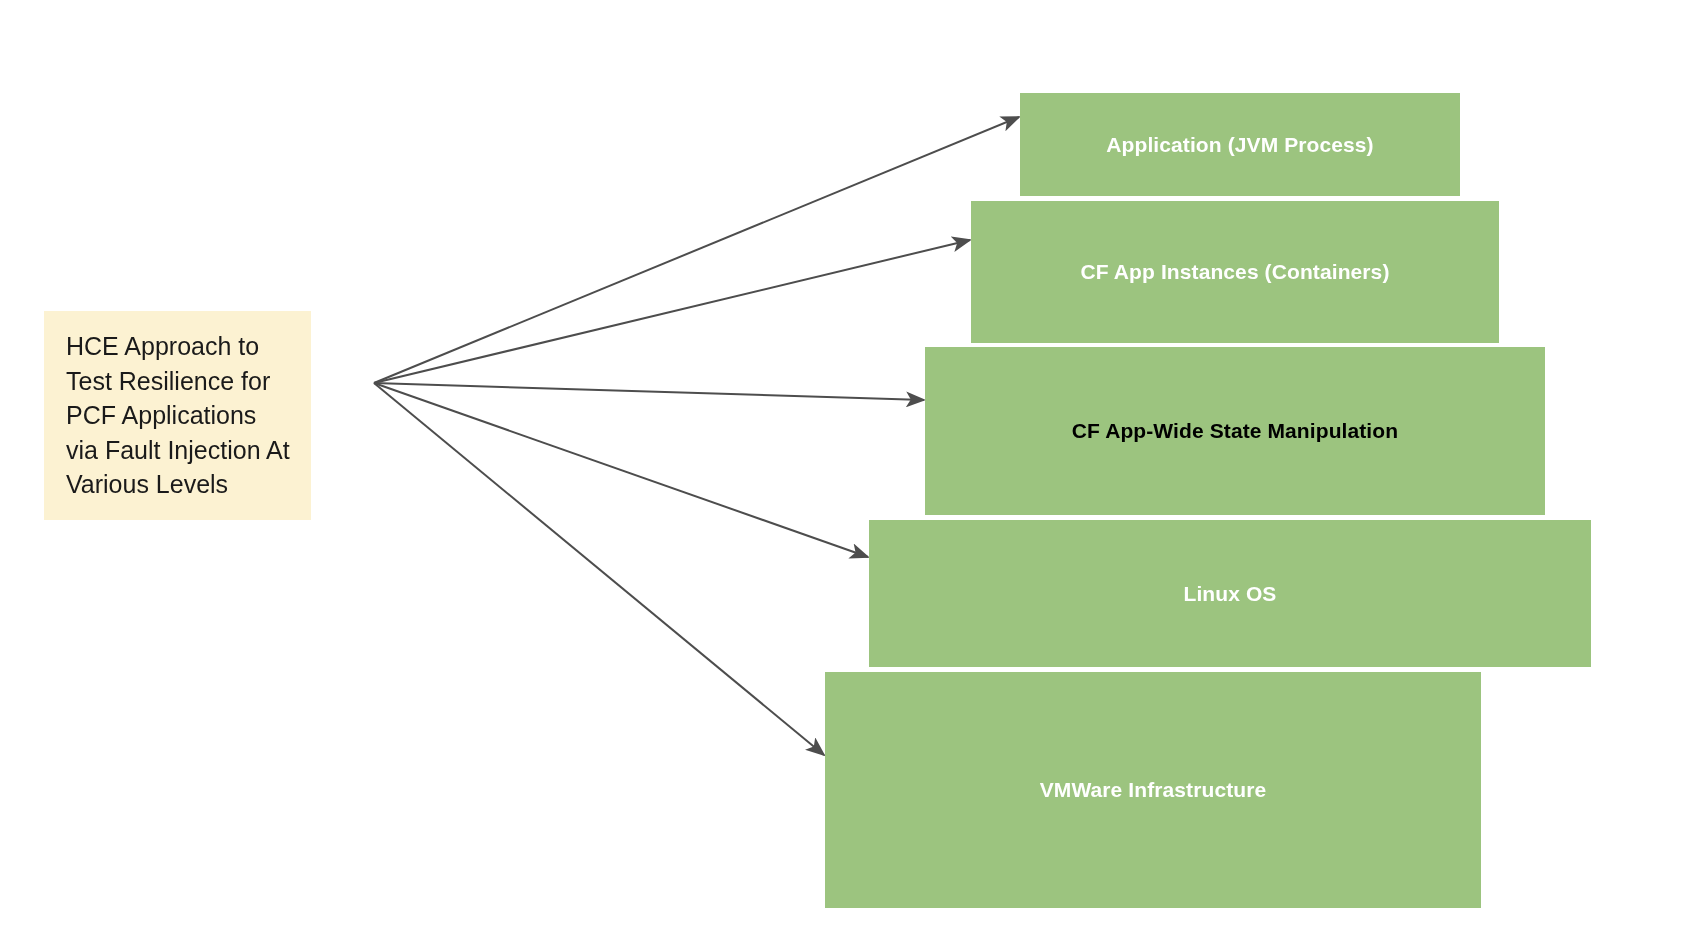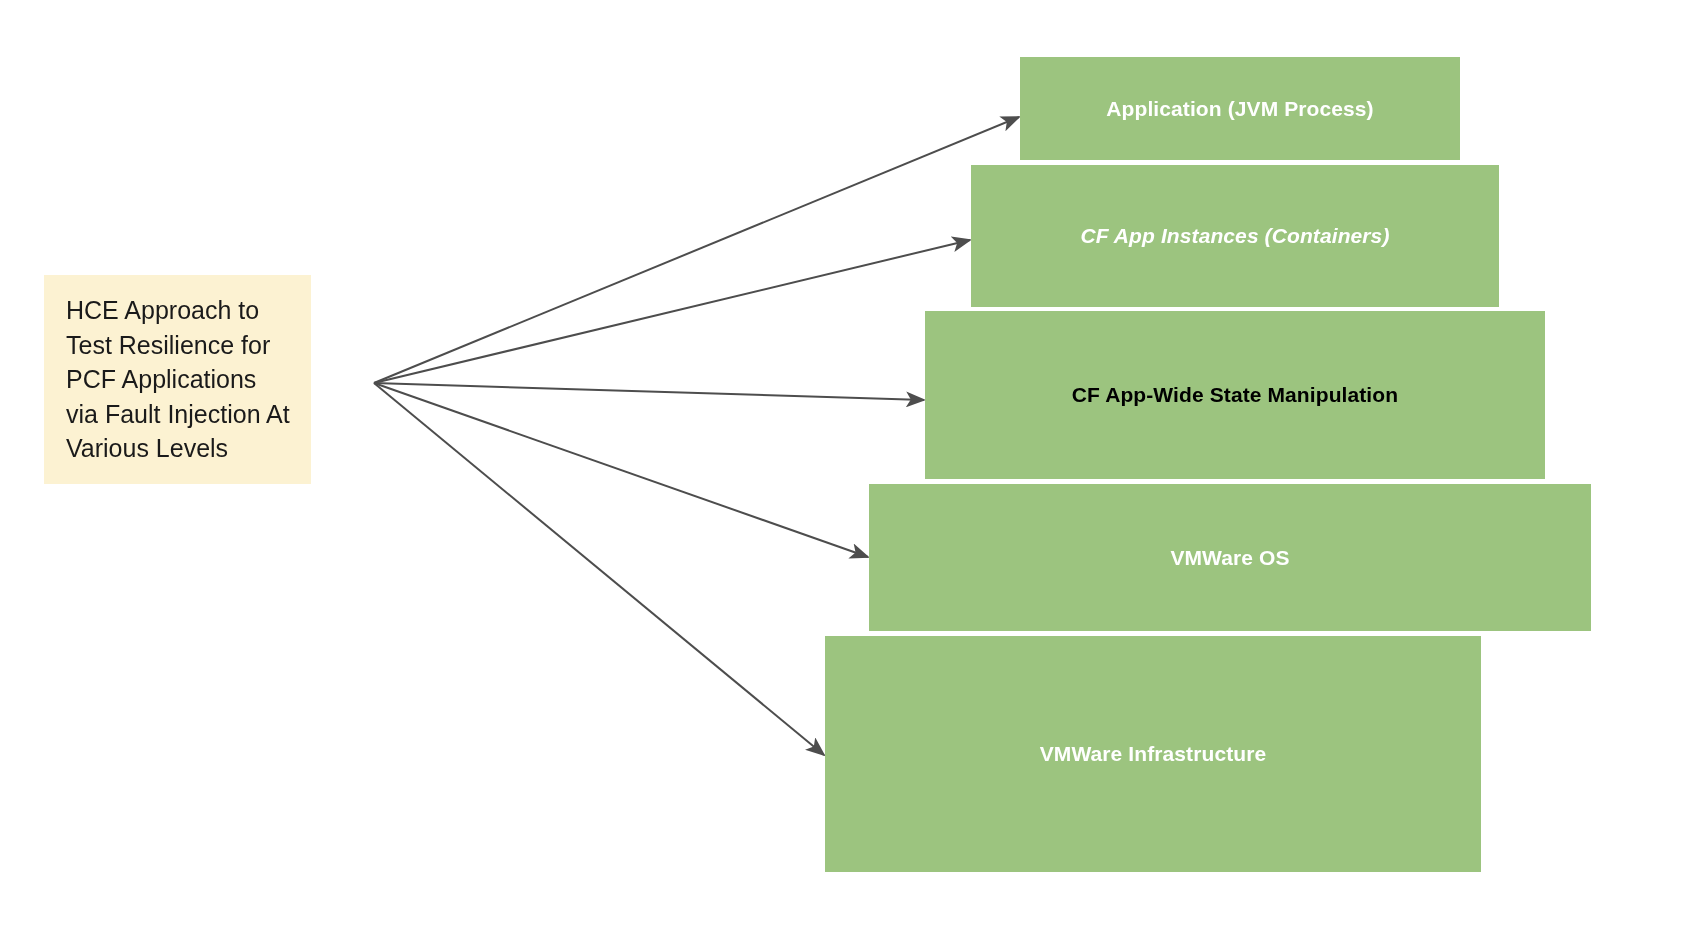--- a/index.html
+++ b/index.html
@@ -26,20 +26,21 @@
     height: 926px;
     pointer-events: none;
   }
   .node {
     position: absolute;
     box-sizing: border-box;
     display: flex;
     align-items: center;
     justify-content: center;
     text-align: center;
+    margin-top: 36px;
   }
   .layer-node {
     background: #9CC47F;
     color: #ffffff;
     font-weight: bold;
     font-size: 21px;
     letter-spacing: 0.1px;
     line-height: 1.2;
     border: 1px solid #9CC47F;
   }
@@ -81,27 +82,27 @@
   </svg>
 
   <div class="node source-node" style="left: 44px; top: 275px; width: 267px; height: 209px; background: rgb(252, 242, 210); border-color: rgb(252, 242, 210); color: rgb(26, 26, 26);">
     <span class="source-text">HCE Approach to Test Resilience for PCF Applications via Fault Injection At Various Levels</span>
   </div>
 
   <div id="layer-nodes">
       <div class="node layer-node" style="left: 1020px; top: 57px; width: 440px; height: 103px; background: rgb(156, 196, 127); border-color: rgb(156, 196, 127); color: rgb(255, 255, 255);">
         <span>Application (JVM Process)</span>
       </div>
-      <div class="node layer-node" style="left: 971px; top: 165px; width: 528px; height: 142px; background: rgb(156, 196, 127); border-color: rgb(156, 196, 127); color: rgb(255, 255, 255); font-style: italic;">
+      <div class="node layer-node" style="left: 971px; top: 165px; width: 528px; height: 142px; background: rgb(156, 196, 127); border-color: rgb(156, 196, 127); color: rgb(255, 255, 255);">
         <span>CF App Instances (Containers)</span>
       </div>
       <div class="node layer-node" style="left: 925px; top: 311px; width: 620px; height: 168px; background: rgb(156, 196, 127); border-color: rgb(156, 196, 127); color: #000000;">
         <span>CF App-Wide State Manipulation</span>
       </div>
       <div class="node layer-node" style="left: 869px; top: 484px; width: 722px; height: 147px; background: rgb(156, 196, 127); border-color: rgb(156, 196, 127); color: rgb(255, 255, 255);">
-        <span>VMWare OS</span>
+        <span>Linux OS</span>
       </div>
       <div class="node layer-node" style="left: 825px; top: 636px; width: 656px; height: 236px; background: rgb(156, 196, 127); border-color: rgb(156, 196, 127); color: rgb(255, 255, 255); text-align: right;">
         <span>VMWare Infrastructure</span>
       </div>
     </div>
 
 </div>
 
 </body></html>

